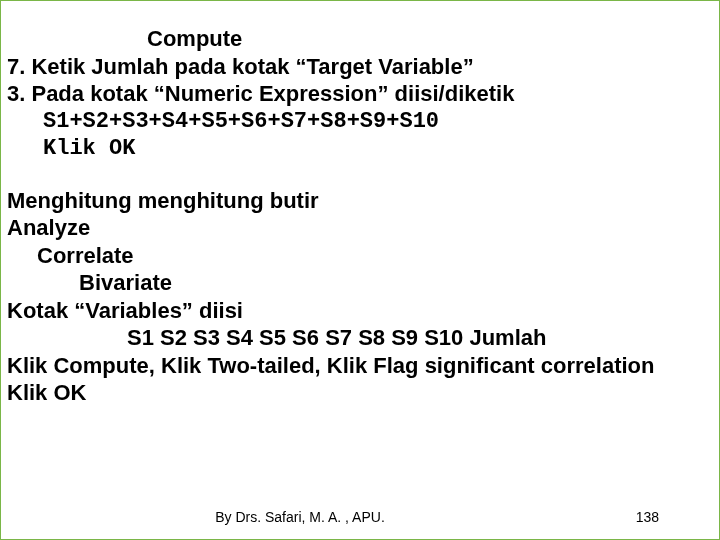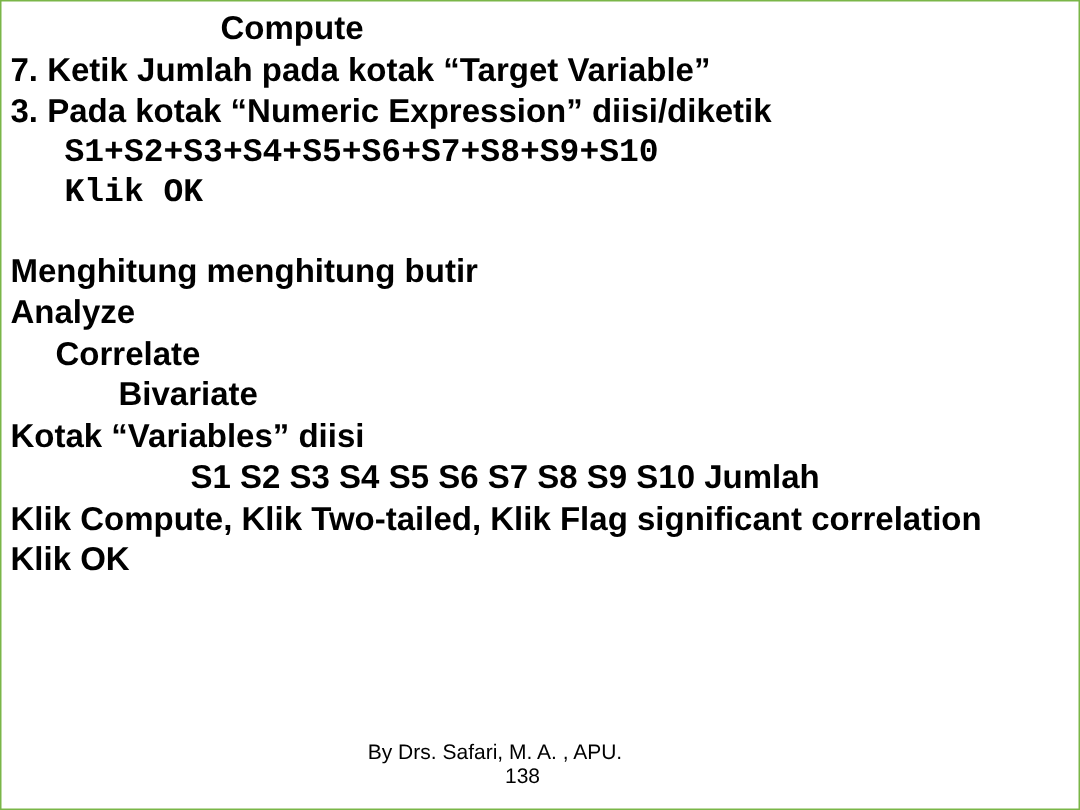--- a/index.html
+++ b/index.html
@@ -18,42 +18,41 @@
     box-sizing: border-box;
     width: 100%;
     height: 100%;
   }
   .line {
     font-size: 22px;
     line-height: 1.25;
     color: #000;
   }
   .bold { font-weight: bold; }
-  .indent-1 { padding-left: 140px; }
+  .indent-1 { padding-left: 140px; margin-top: 20px; }
   .indent-2 { padding-left: 36px; font-family: Liberation Mono, monospace; }
   .indent-a { padding-left: 30px; }
   .indent-b { padding-left: 72px; }
   .indent-c { padding-left: 120px; }
   .gap { height: 24px; }
   .footer {
     position: absolute;
     bottom: 14px;
     left: 0;
     width: 100%;
     box-sizing: border-box;
     padding: 0 60px 0 0;
     font-size: 14px;
     color: #000;
   }
   .footer-inner {
     display: flex;
     justify-content: flex-start;
     align-items: center;
     width: 100%;
-    flex-direction: column;
   }
   .author {
     text-align: center;
     flex: 1;
   }
   .pagenum {
     width: 60px;
     text-align: right;
   }
 </style>

